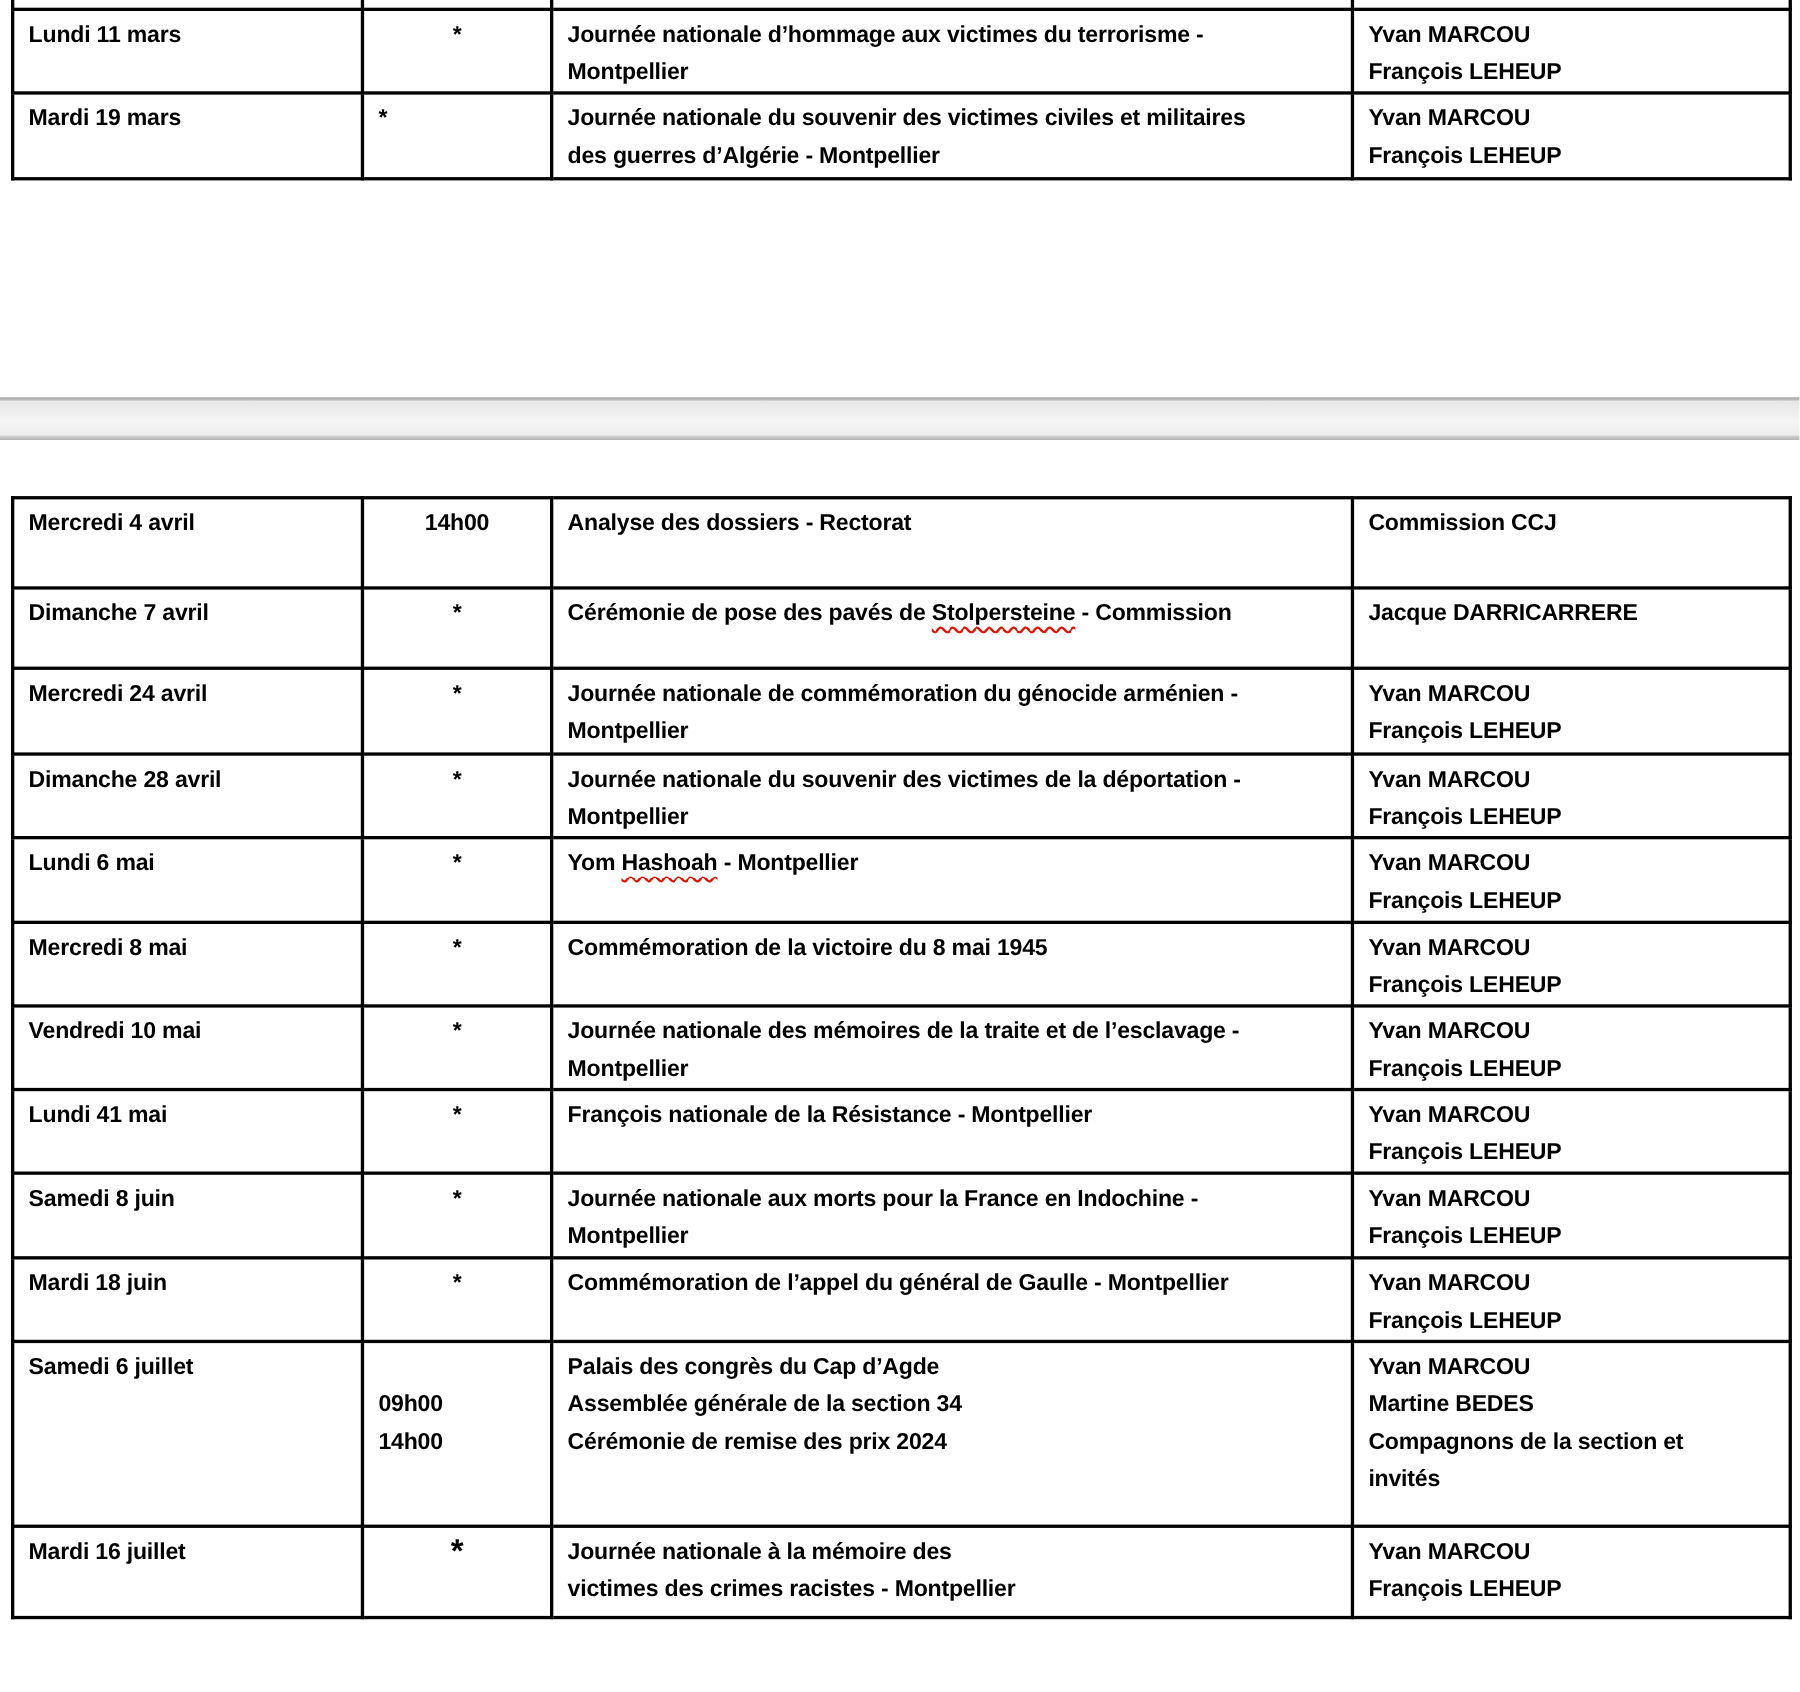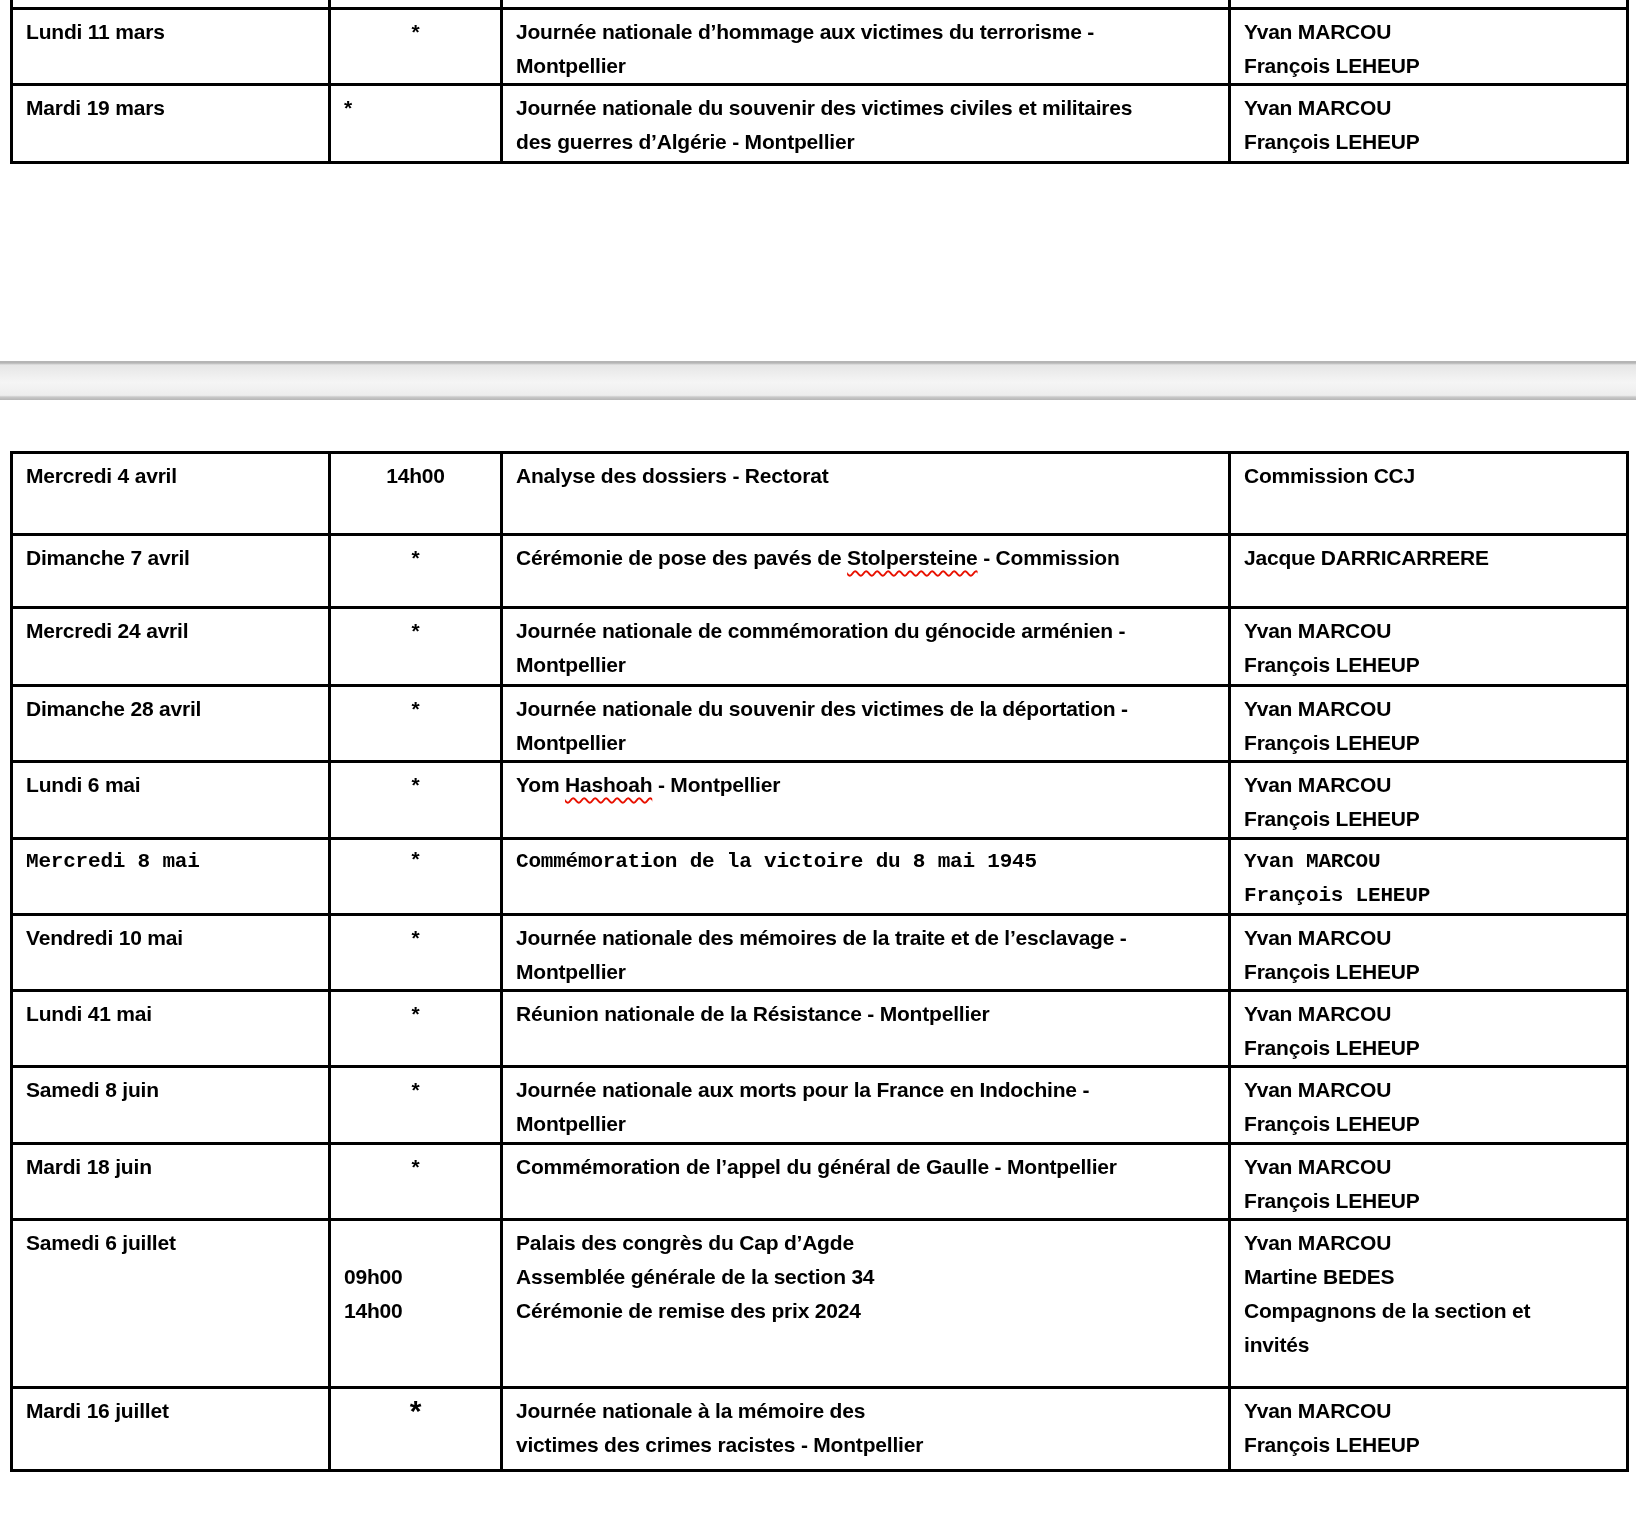--- a/index.html
+++ b/index.html
@@ -225,21 +225,21 @@
               <div class="line">*</div>
             </td>
             <td class="event">
               <div class="line"><span>Yom </span><span class="squiggle">Hashoah</span><span> - Montpellier</span></div>
             </td>
             <td class="names">
               <div class="line">Yvan MARCOU</div>
               <div class="line">François LEHEUP</div>
             </td>
           </tr>
-          <tr style="height: 75px; font-family: Liberation Mono, monospace;">
+          <tr style="height: 75px;">
             <td class="date">
               <div class="line">Mercredi 8 mai</div>
             </td>
             <td class="time">
               <div class="line">*</div>
             </td>
             <td class="event">
               <div class="line"><span>Commémoration de la victoire du 8 mai 1945</span></div>
             </td>
             <td class="names">
@@ -264,21 +264,21 @@
             </td>
           </tr>
           <tr style="height: 75px;">
             <td class="date">
               <div class="line">Lundi 41 mai</div>
             </td>
             <td class="time">
               <div class="line">*</div>
             </td>
             <td class="event">
-              <div class="line"><span>Réunion nationale de la Résistance - Montpellier</span></div>
+              <div class="line"><span>François nationale de la Résistance - Montpellier</span></div>
             </td>
             <td class="names">
               <div class="line">Yvan MARCOU</div>
               <div class="line">François LEHEUP</div>
             </td>
           </tr>
           <tr style="height: 77px;">
             <td class="date">
               <div class="line">Samedi 8 juin</div>
             </td>

